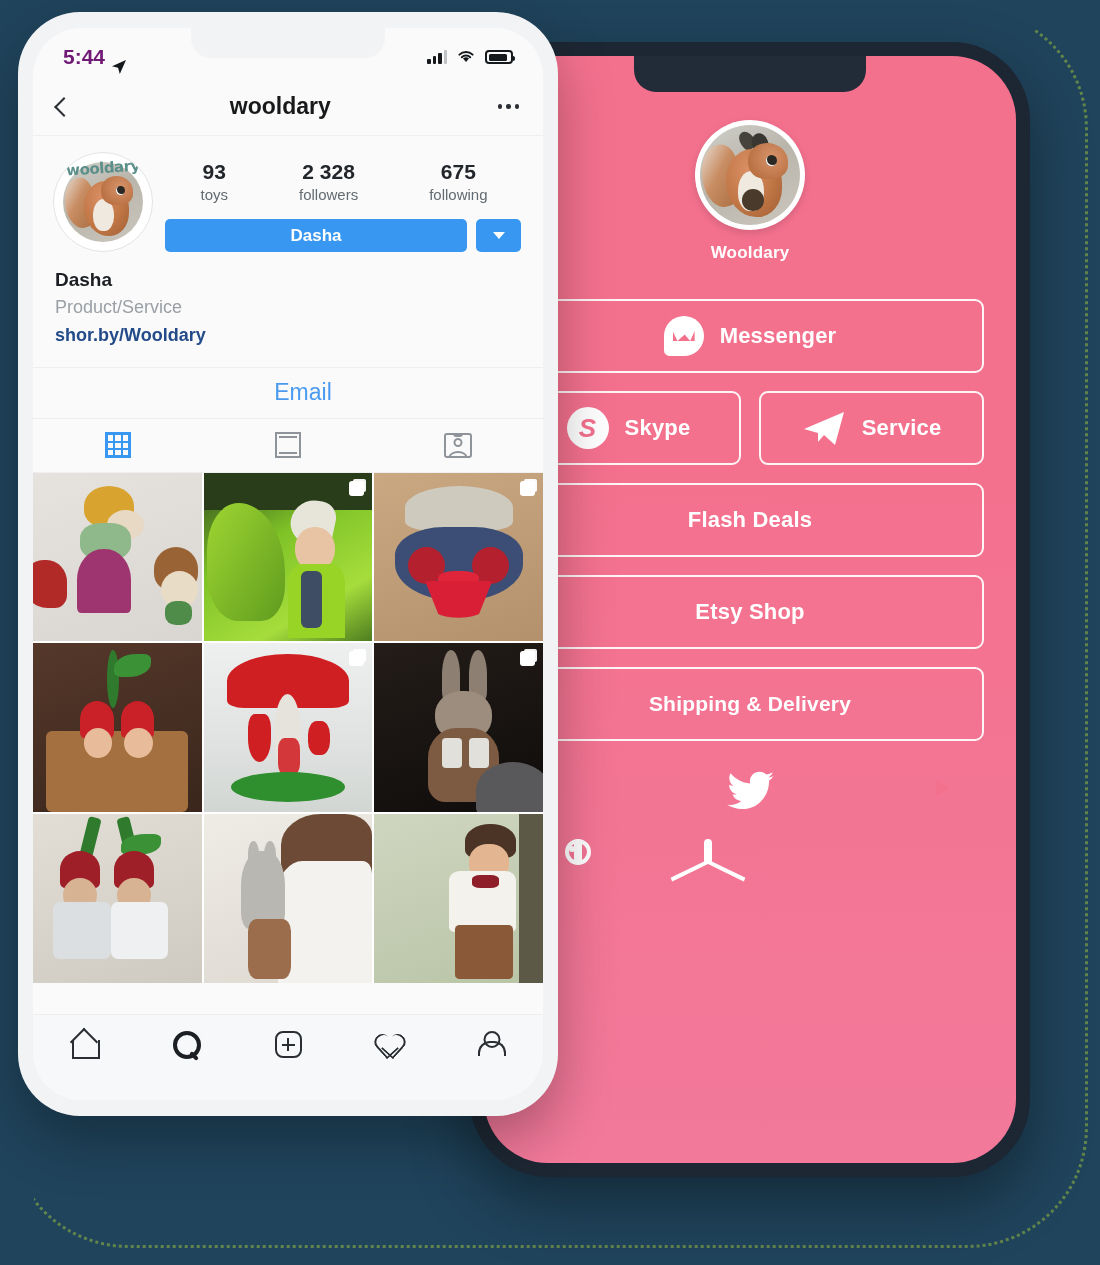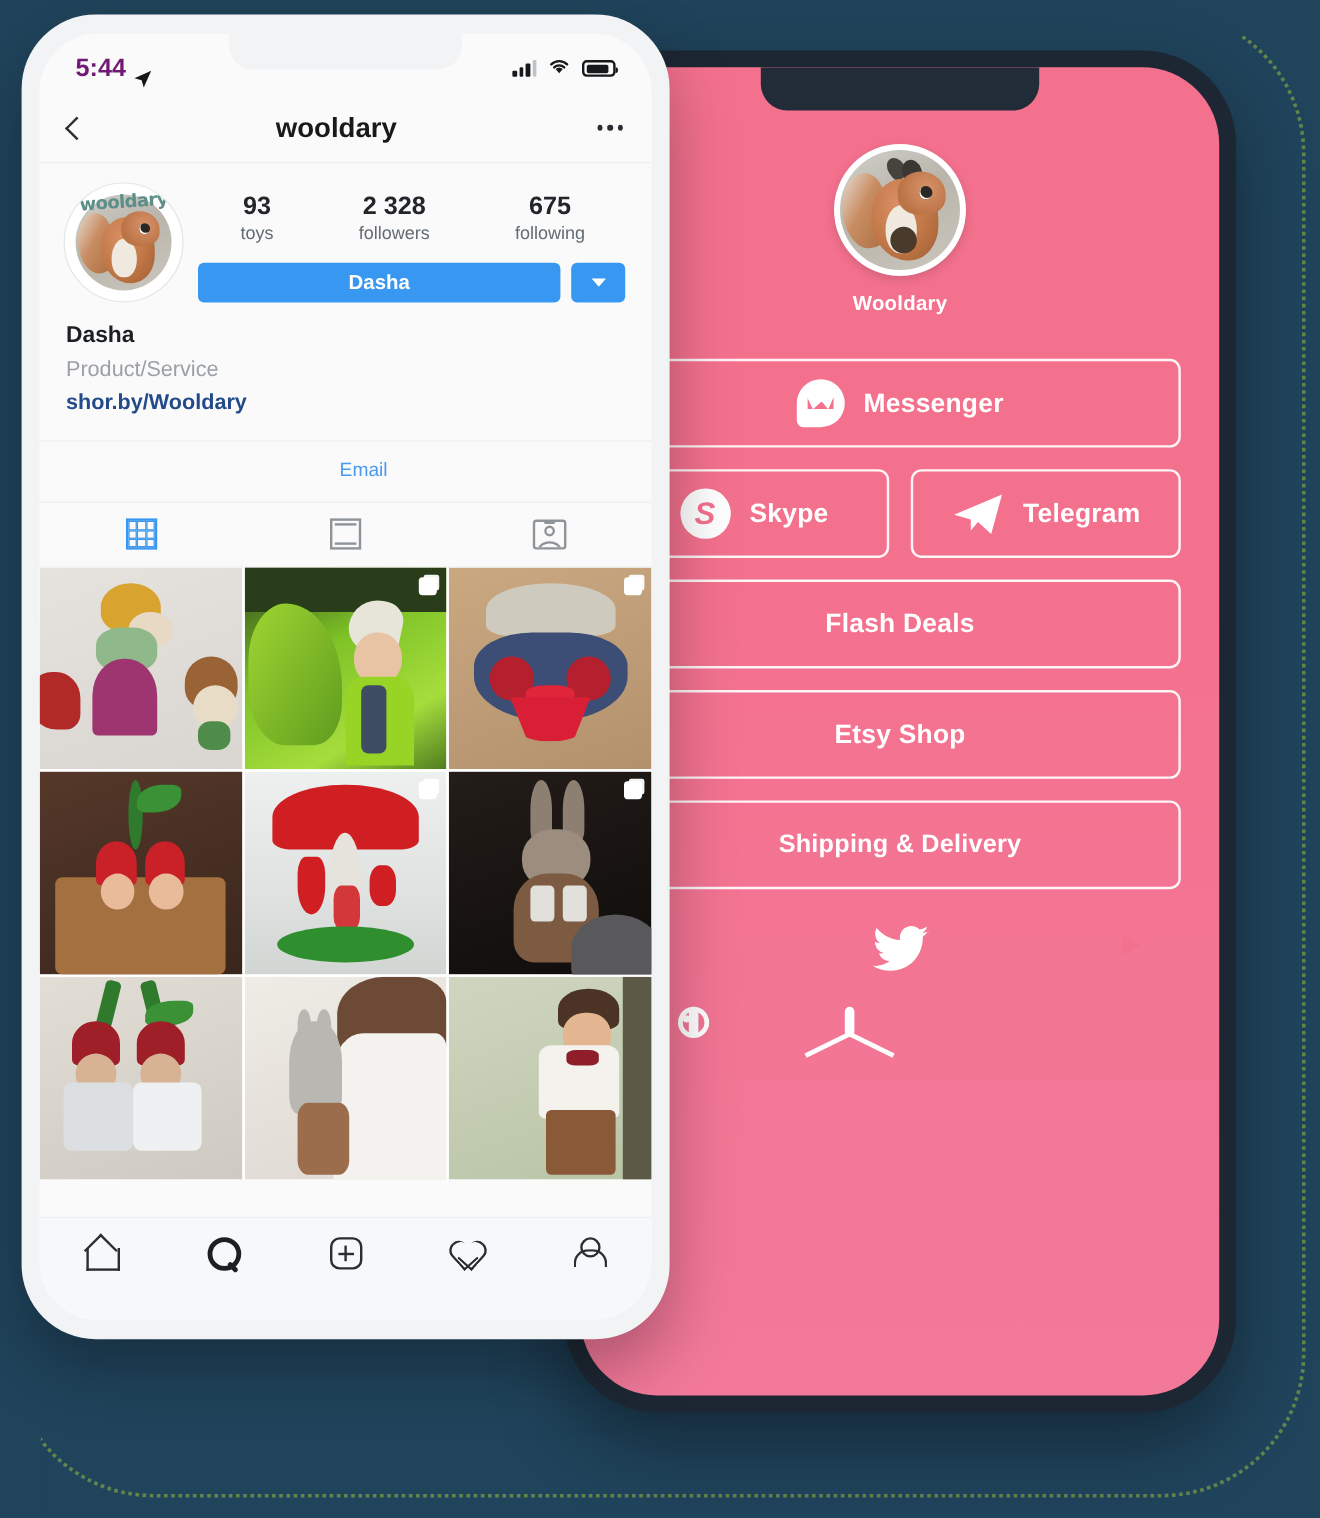--- a/index.html
+++ b/index.html
@@ -556,21 +556,21 @@
     margin-top: 18px;
     border-top: 1px solid #eeeeee;
     border-bottom: 1px solid #eeeeee;
     height: 52px;
     display: flex;
     align-items: center;
     justify-content: center;
   }
   .email-btn {
     color: #4a9bf0;
-    font-size: 16px;
+    font-size: 23px;
     margin-left: 30px;
   }
 
   
   .ig-tabs {
     display: flex;
     height: 54px;
     border-bottom: 1px solid #efefef;
   }
   .ig-tab {
@@ -823,21 +823,21 @@
           <div class="link-btn">
             <span class="ico-skype">S</span>
             <span>Skype</span>
           </div>
           <div class="link-btn">
             <span class="ico-telegram">
               <svg viewBox="0 0 44 38" width="44" height="38">
                 <path d="M2 20 L42 3 L33 36 L22 26 L16 33 L16 24 Z" fill="#ffffff"></path>
               </svg>
             </span>
-            <span>Telegram</span>
+            <span>Service</span>
           </div>
         </div>
 
         <div class="link-btn">
           <span>Flash Deals</span>
         </div>
 
         <div class="link-btn">
           <span>Etsy Shop</span>
         </div>

